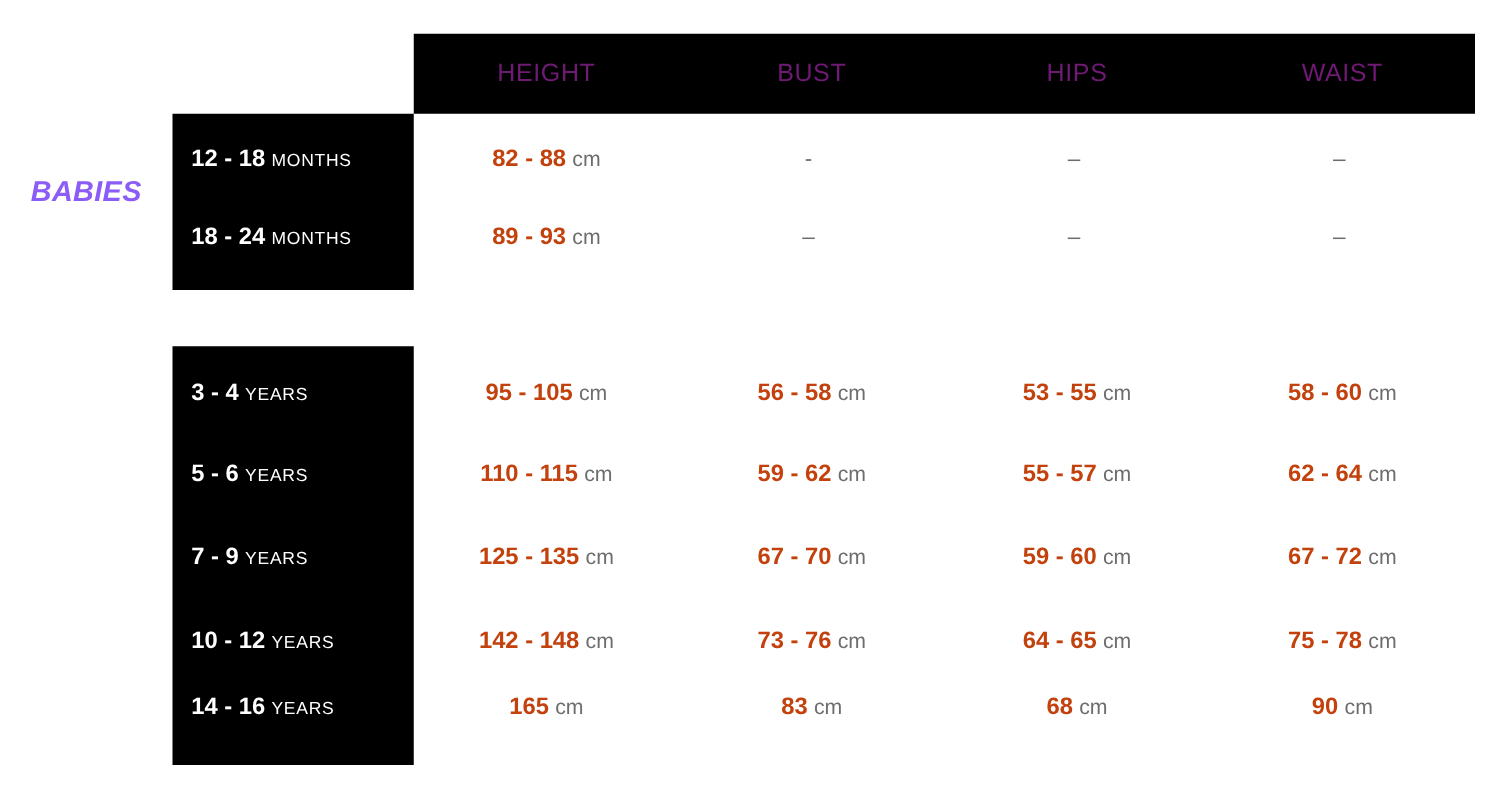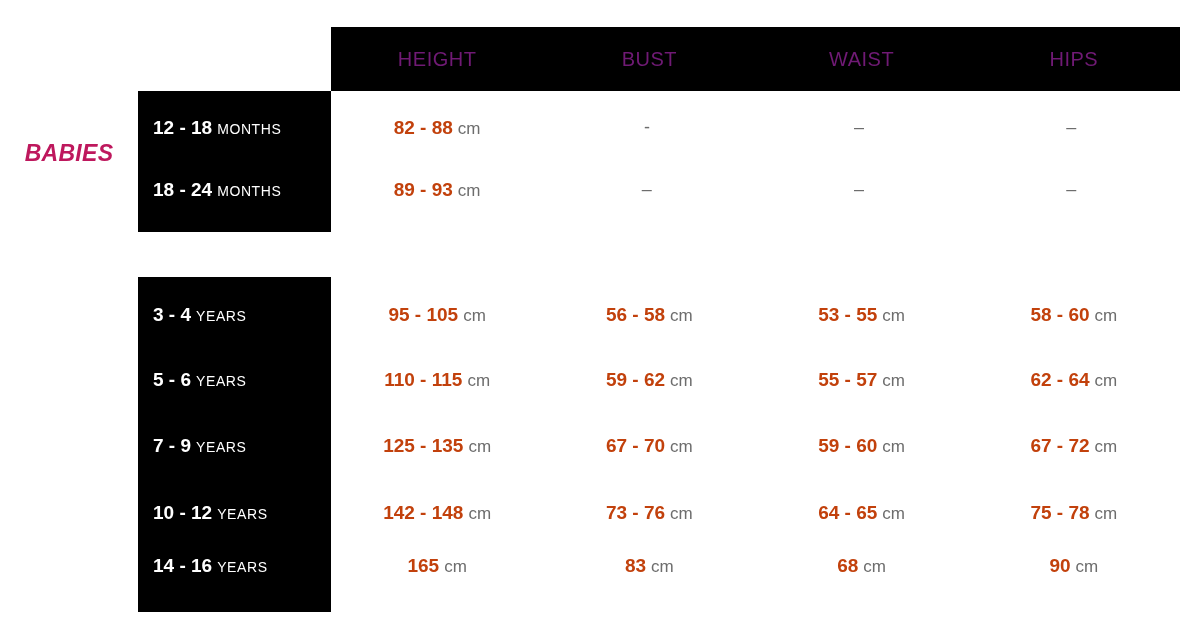--- a/index.html
+++ b/index.html
@@ -63,21 +63,21 @@
   }
 
   
   .group-caption {
     position: absolute;
     width: 138px;
     text-align: center;
     font-weight: bold;
     font-style: italic;
     font-size: 23px;
-    color: #be185d;
+    color: #8b5cf6;
     line-height: 1.12;
     letter-spacing: 0.3px;
   }
   #caption-babies { left: 0px; top: 141px; }
   #caption-children { left: 0px; top: 415px; }
 
   
   .row {
     position: absolute;
     left: 138px;
@@ -142,22 +142,22 @@
 </style>
 </head>
 <body>
 
 <div class="sheet">
 
   <div class="header-band"></div>
   <div class="header-cells">
     <div class="hcell">HEIGHT</div>
     <div class="hcell">BUST</div>
+    <div class="hcell">HIPS</div>
     <div class="hcell">WAIST</div>
-    <div class="hcell">HIPS</div>
   </div>
 
   <div class="babies-col"></div>
   <div class="children-col"></div>
 
   <div class="group-caption" id="caption-babies">BABIES</div>
 
   <div class="row" id="row-b0">
     <div class="agecell">
       <span class="num">12 - 18</span>

